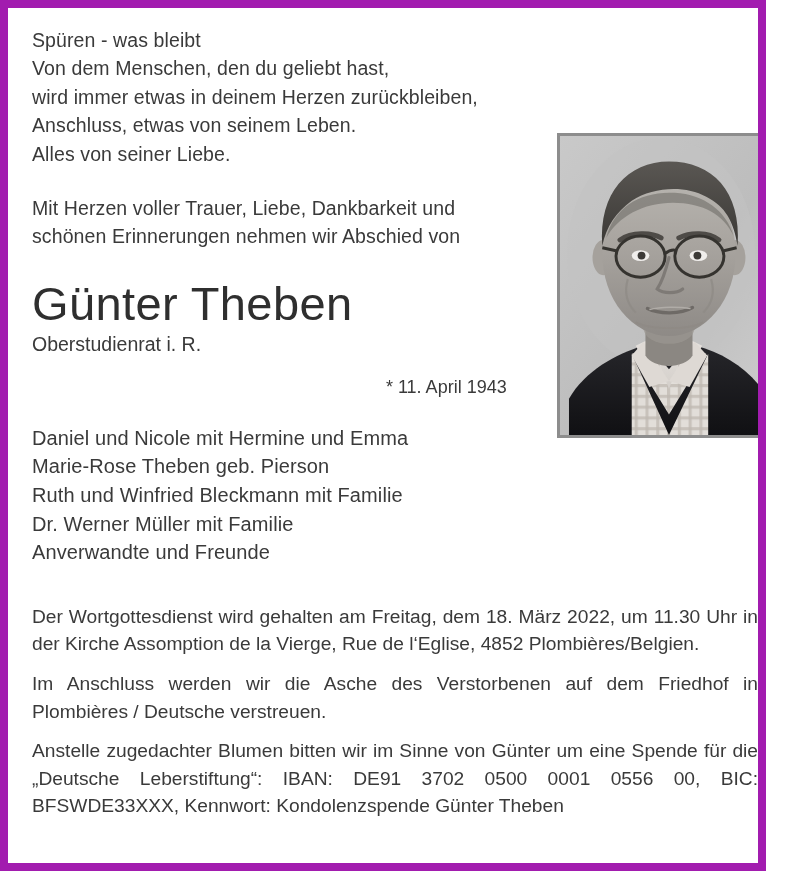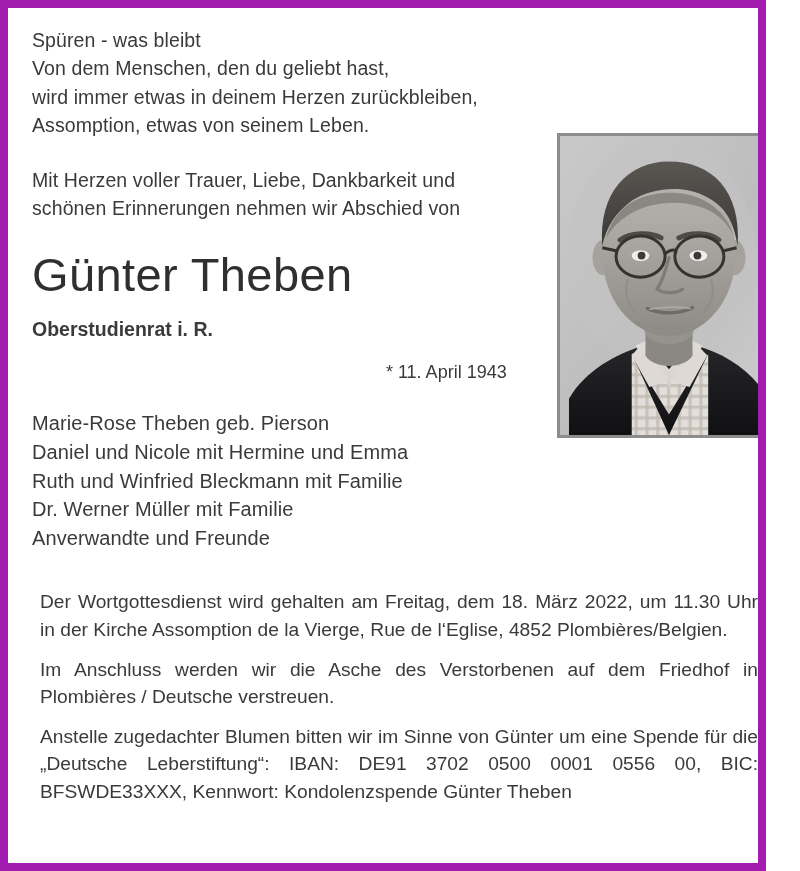--- a/index.html
+++ b/index.html
@@ -54,26 +54,25 @@
     margin-top: 26px;
     font-size: 47px;
     line-height: 54px;
     font-weight: 300;
     color: #2f2f2f;
     letter-spacing: 0.4px;
     white-space: pre;
   }
 
   .profession {
-    margin-top: 14px;
+    margin-top: 0;
     font-size: 19.5px;
     line-height: 26px;
     color: #3a3a3a;
     white-space: pre;
-    font-weight: bold;
   }
 
   .dates {
     margin-top: 17px;
     font-size: 18px;
     line-height: 26px;
     color: #3a3a3a;
     display: flex;
     justify-content: flex-end;
   }
@@ -88,21 +87,21 @@
     font-size: 20px;
     line-height: 28.6px;
   }
 
   
   .details {
     margin-top: 36px;
     width: 726px;
   }
   .para {
-    margin: 0 0 4px 8px;
+    margin: 0 0 4px 0;
     font-size: 19.2px;
     line-height: 27.6px;
     color: #3a3a3a;
     text-align: justify;
     text-justify: inter-word;
     hyphens: none;
   }
   .para.spaced { margin-top: 12px; }
 
   
@@ -122,39 +121,40 @@
 </head>
 <body>
 
 <div class="notice">
   <div class="inner">
 
     <div class="poem">
       <div class="line">Spüren - was bleibt</div>
       <div class="line">Von dem Menschen, den du geliebt hast,</div>
       <div class="line">wird immer etwas in deinem Herzen zurückbleiben,</div>
-      <div class="line">Assomption, etwas von seinem Leben.</div>
+      <div class="line">Anschluss, etwas von seinem Leben.</div>
+      <div class="line">Alles von seiner Liebe.</div>
     </div>
 
     <div class="farewell">
       <div class="line">Mit Herzen voller Trauer, Liebe, Dankbarkeit und</div>
       <div class="line">schönen Erinnerungen nehmen wir Abschied von</div>
     </div>
 
     <div class="name">Günter Theben</div>
     <div class="profession">Oberstudienrat i. R.</div>
 
     <div class="dates">
       <span class="born">* 11. April 1943</span>
       <span class="died">† 2. März 2022</span>
     </div>
 
     <div class="family">
+      <div class="line">Daniel und Nicole mit Hermine und Emma</div>
       <div class="line">Marie-Rose Theben geb. Pierson</div>
-      <div class="line">Daniel und Nicole mit Hermine und Emma</div>
       <div class="line">Ruth und Winfried Bleckmann mit Familie</div>
       <div class="line">Dr. Werner Müller mit Familie</div>
       <div class="line">Anverwandte und Freunde</div>
     </div>
 
     <div class="details">
       <p class="para">Der Wortgottesdienst wird gehalten am Freitag, dem 18. März 2022, um 11.30 Uhr in der Kirche Assomption de la Vierge, Rue de l‘Eglise, 4852 Plombières/Belgien.</p>
       <p class="para spaced">Im Anschluss werden wir die Asche des Verstorbenen auf dem Friedhof in Plombières / Deutsche verstreuen.</p>
       <p class="para spaced">Anstelle zugedachter Blumen bitten wir im Sinne von Günter um eine Spende für die „Deutsche Leberstiftung“: IBAN: DE91 3702 0500 0001 0556 00, BIC: BFSWDE33XXX, Kennwort: Kondolenzspende Günter Theben</p>
 

